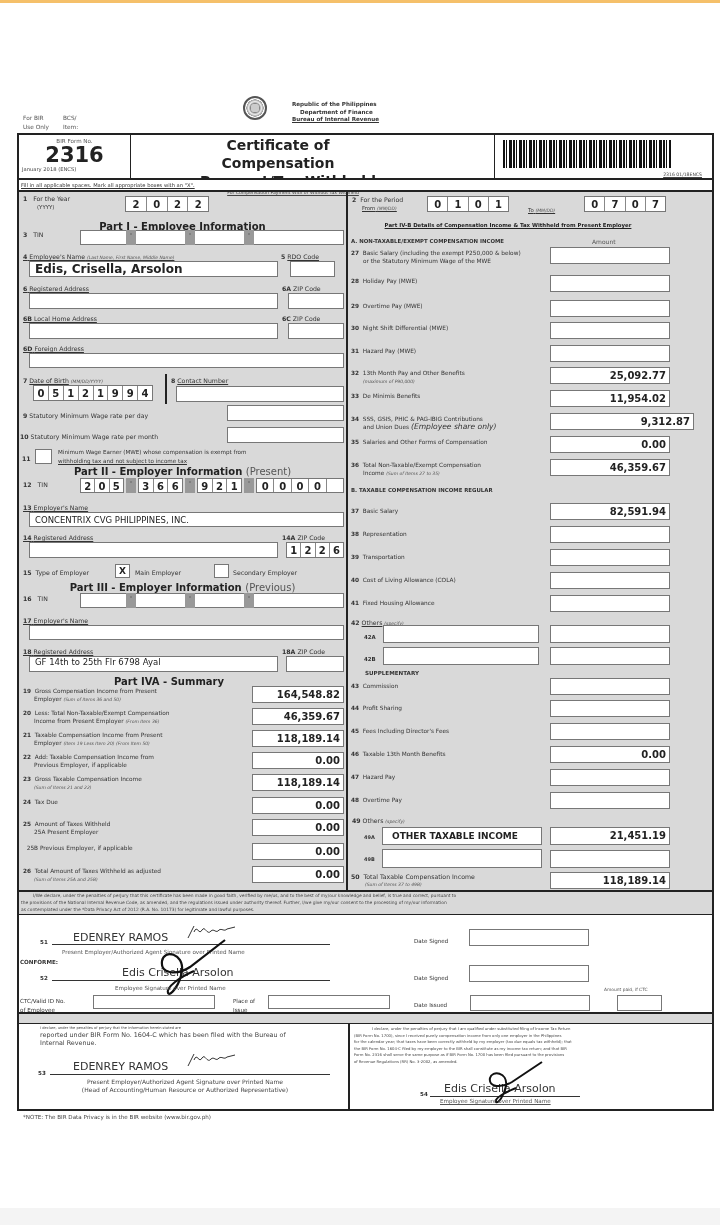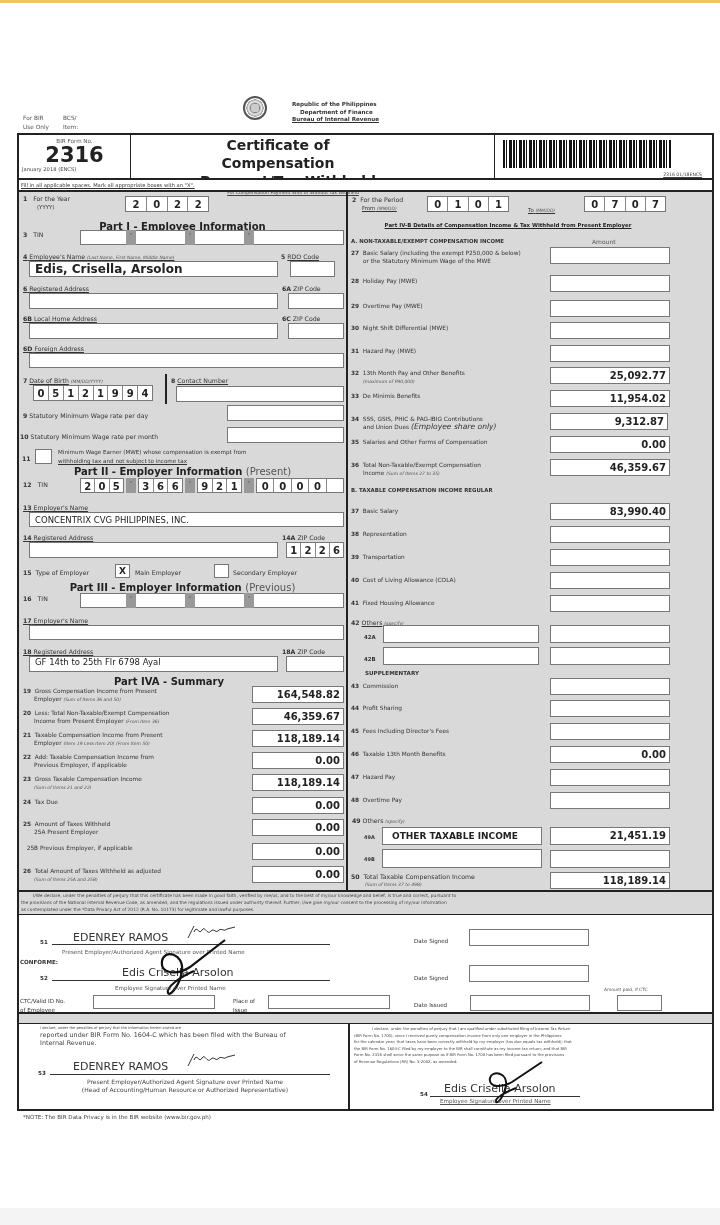--- a/index.html
+++ b/index.html
@@ -292,34 +292,34 @@
       <div class="amt" style="left: 550px; top: 367px; width: 120px; height: 17px;">25,092.77</div>
       <div class="abs lbl" style="left: 351px; top: 392px; font-size: 5.8px; line-height: 8px;">
         <div><b>33</b>&nbsp; <span>De Minimis Benefits</span></div>
         <div style="padding-left:12px;"><span></span></div>
       </div>
       <div class="amt" style="left: 550px; top: 390px; width: 120px; height: 17px;">11,954.02</div>
       <div class="abs lbl" style="left: 351px; top: 415px; font-size: 5.8px; line-height: 8px;">
         <div><b>34</b>&nbsp; <span>SSS, GSIS, PHIC &amp; PAG-IBIG Contributions</span></div>
         <div style="padding-left:12px;"><span>and Union Dues</span> <i style="font-size:7.6px;color:#333;">(Employee share only)</i></div>
       </div>
-      <div class="amt" style="left: 550px; top: 413px; width: 118px; height: 17px;">9,312.87</div>
+      <div class="amt" style="left: 550px; top: 413px; width: 144px; height: 17px;">9,312.87</div>
       <div class="abs lbl" style="left: 351px; top: 438px; font-size: 5.8px; line-height: 8px;">
         <div><b>35</b>&nbsp; <span>Salaries and Other Forms of Compensation</span></div>
         <div style="padding-left:12px;"><span></span></div>
       </div>
       <div class="amt" style="left: 550px; top: 436px; width: 120px; height: 17px;">0.00</div>
       <div class="abs lbl" style="left: 351px; top: 461px; font-size: 5.8px; line-height: 8px;">
         <div><b>36</b>&nbsp; <span>Total Non-Taxable/Exempt Compensation</span></div>
         <div style="padding-left:12px;"><span>Income</span> <i class="it">(Sum of Items 27 to 35)</i></div>
       </div>
       <div class="amt" style="left: 550px; top: 459px; width: 120px; height: 17px;">46,359.67</div>
       <div class="abs lbl" style="left: 351px; top: 487px; font-weight: bold; font-size: 5.4px;">B. TAXABLE COMPENSATION INCOME REGULAR</div>
       <div class="abs lbl" style="left: 351px; top: 508px; font-size: 5.8px;"><b>37</b>&nbsp; <span>Basic Salary</span></div>
-      <div class="amt" style="left: 550px; top: 503px; width: 120px; height: 17px;">83,990.40</div>
+      <div class="amt" style="left: 550px; top: 503px; width: 120px; height: 17px;">82,591.94</div>
       <div class="abs lbl" style="left: 351px; top: 531px; font-size: 5.8px;"><b>38</b>&nbsp; <span>Representation</span></div>
       <div class="amt" style="left: 550px; top: 526px; width: 120px; height: 17px;"></div>
       <div class="abs lbl" style="left: 351px; top: 554px; font-size: 5.8px;"><b>39</b>&nbsp; <span>Transportation</span></div>
       <div class="amt" style="left: 550px; top: 549px; width: 120px; height: 17px;"></div>
       <div class="abs lbl" style="left: 351px; top: 577px; font-size: 5.8px;"><b>40</b>&nbsp; <span>Cost of Living Allowance (COLA)</span></div>
       <div class="amt" style="left: 550px; top: 572px; width: 120px; height: 17px;"></div>
       <div class="abs lbl" style="left: 351px; top: 600px; font-size: 5.8px;"><b>41</b>&nbsp; <span>Fixed Housing Allowance</span></div>
       <div class="amt" style="left: 550px; top: 595px; width: 120px; height: 17px;"></div>
     </div>
 

